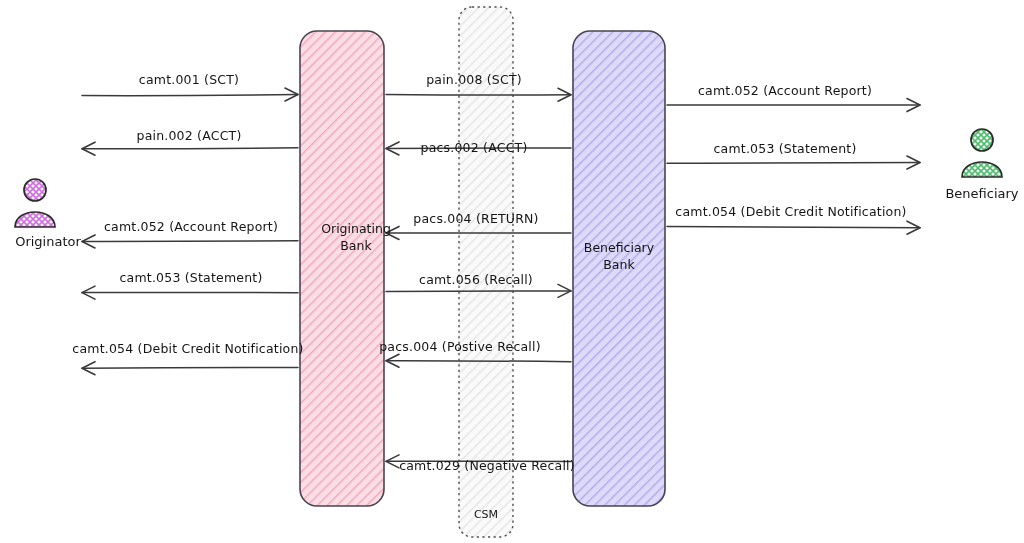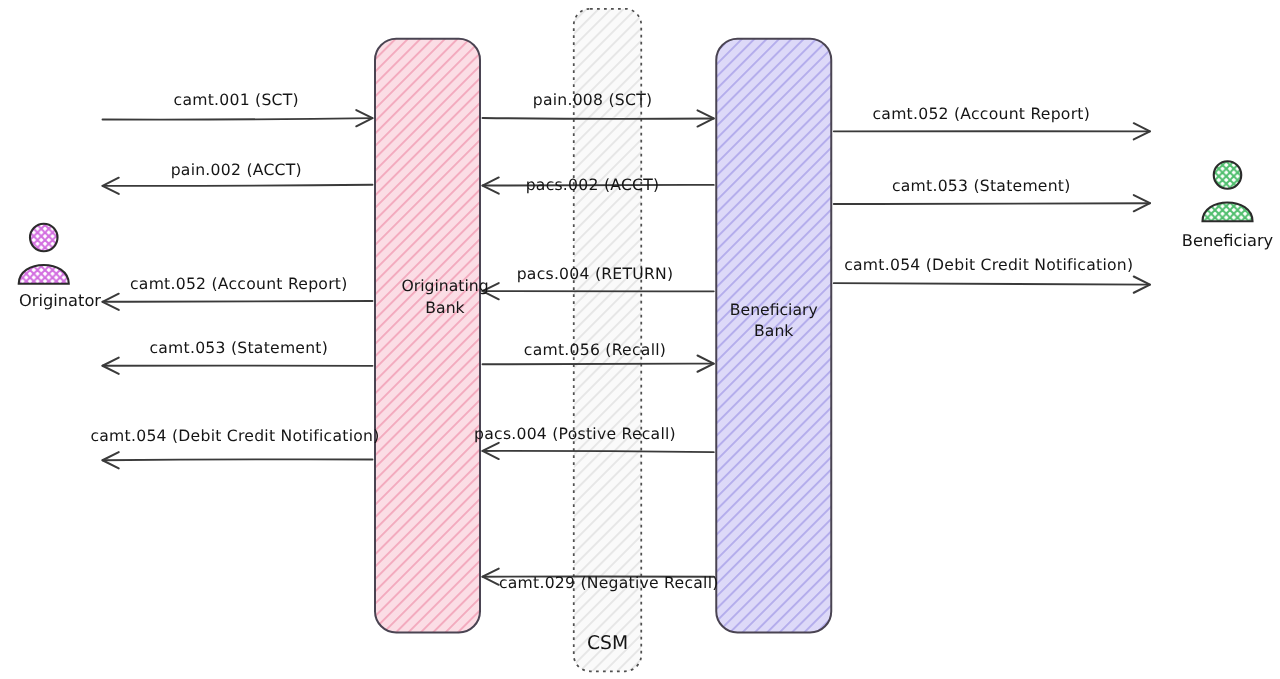--- a/index.html
+++ b/index.html
@@ -52,21 +52,21 @@
     color: #151515;
     white-space: nowrap;
     text-align: center;
     transform: translate(-50%, -50%);
     line-height: 1.35;
   }
   .box-label span { display: block; }
   .csm-label {
     position: absolute;
     font-family: "DejaVu Sans", sans-serif;
-    font-size: 15px;
+    font-size: 11px;
     color: #151515;
     transform: translate(-50%, -50%);
     white-space: nowrap;
   }
 </style>
 </head>
 <body>
 
 <div id="canvas">
   <svg id="gfx" width="1024" height="543">

